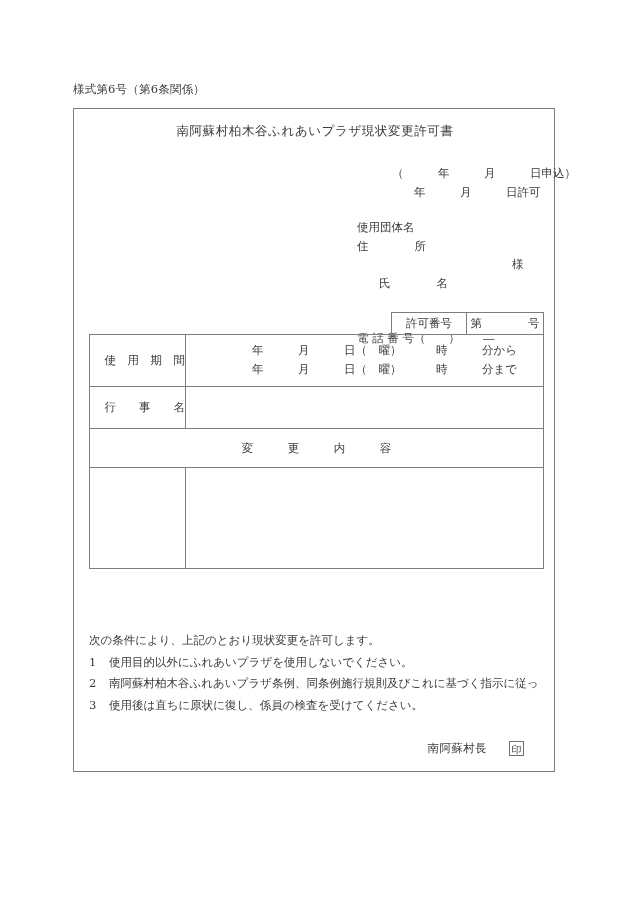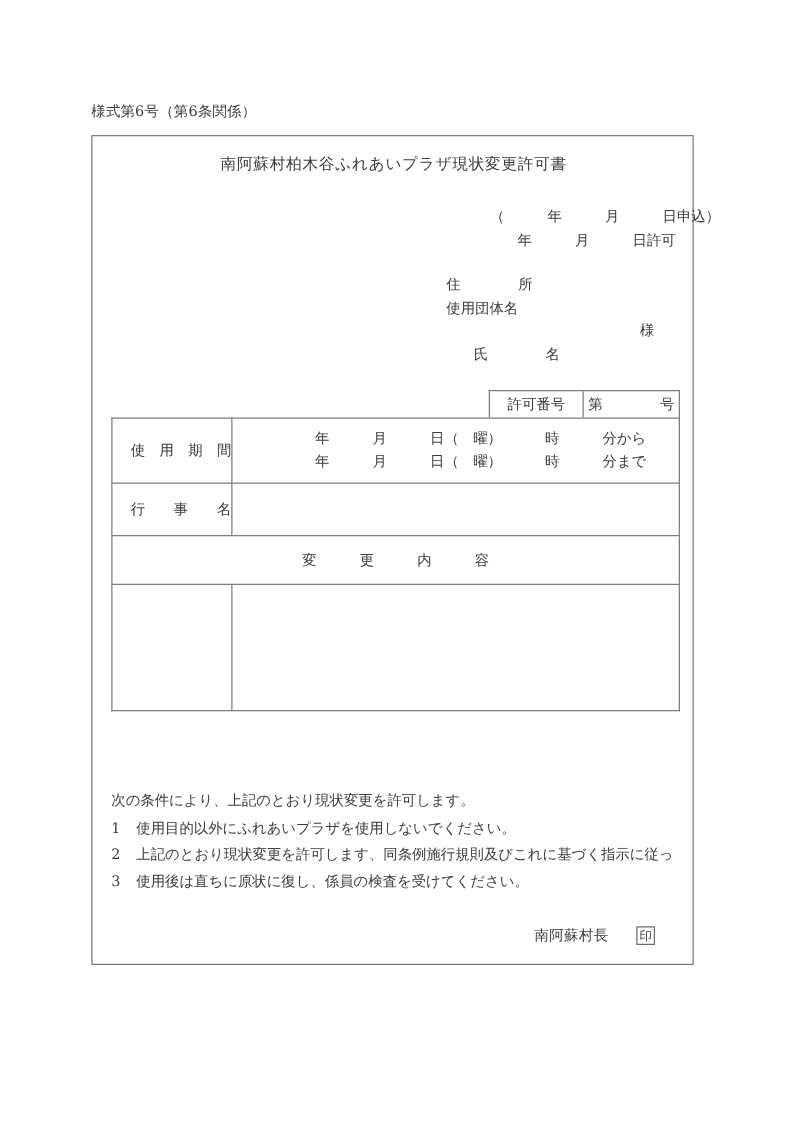--- a/index.html
+++ b/index.html
@@ -219,26 +219,27 @@
 <div class="page-frame">
 
   <div class="doc-title">南阿蘇村柏木谷ふれあいプラザ現状変更許可書</div>
 
   <div class="date-block">
     <div class="date-line apply">（　　　年　　　月　　　日申込）</div>
     <div class="date-line permit">年　　　月　　　日許可</div>
   </div>
 
   <div class="applicant-block">
+    <div class="applicant-row">使用団体名</div>
     <div class="applicant-row">住　　　　所</div>
-    <div class="applicant-row">使用団体名</div>
     <div class="applicant-row">
       <span>氏　　　　名</span>
       <span class="sama">様</span>
     </div>
+    <div class="applicant-row">電 話 番 号（　　）　　―</div>
   </div>
 
   <div class="permit-box">
     <div class="permit-label">許可番号</div>
     <div class="permit-value">第　　　　号</div>
   </div>
 
   <table class="main-table">
     <colgroup>
       <col class="col-label">
@@ -271,21 +272,21 @@
   <div class="conditions">
     <div class="cond-intro">次の条件により、上記のとおり現状変更を許可します。</div>
 
     <div class="cond-item">
       <span class="cond-num">1</span>
       <span class="cond-text">使用目的以外にふれあいプラザを使用しないでください。</span>
     </div>
 
     <div class="cond-item">
       <span class="cond-num">2</span>
-      <span class="cond-text">上記のとおり現状変更を許可します、同条例施行規則及びこれに基づく指示に従っ</span>
+      <span class="cond-text">南阿蘇村柏木谷ふれあいプラザ条例、同条例施行規則及びこれに基づく指示に従っ</span>
     </div>
 
     <div class="cond-item">
       <span class="cond-num">3</span>
       <span class="cond-text">使用後は直ちに原状に復し、係員の検査を受けてください。</span>
     </div>
   </div>
 
   <div class="signature">
     <div class="sig-inner">

